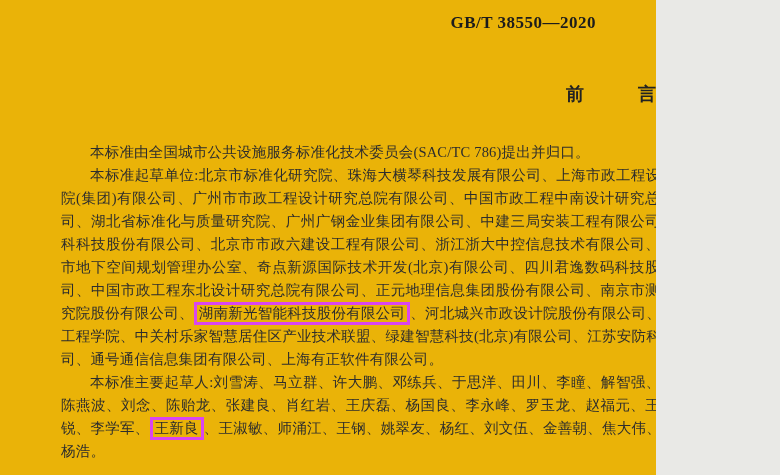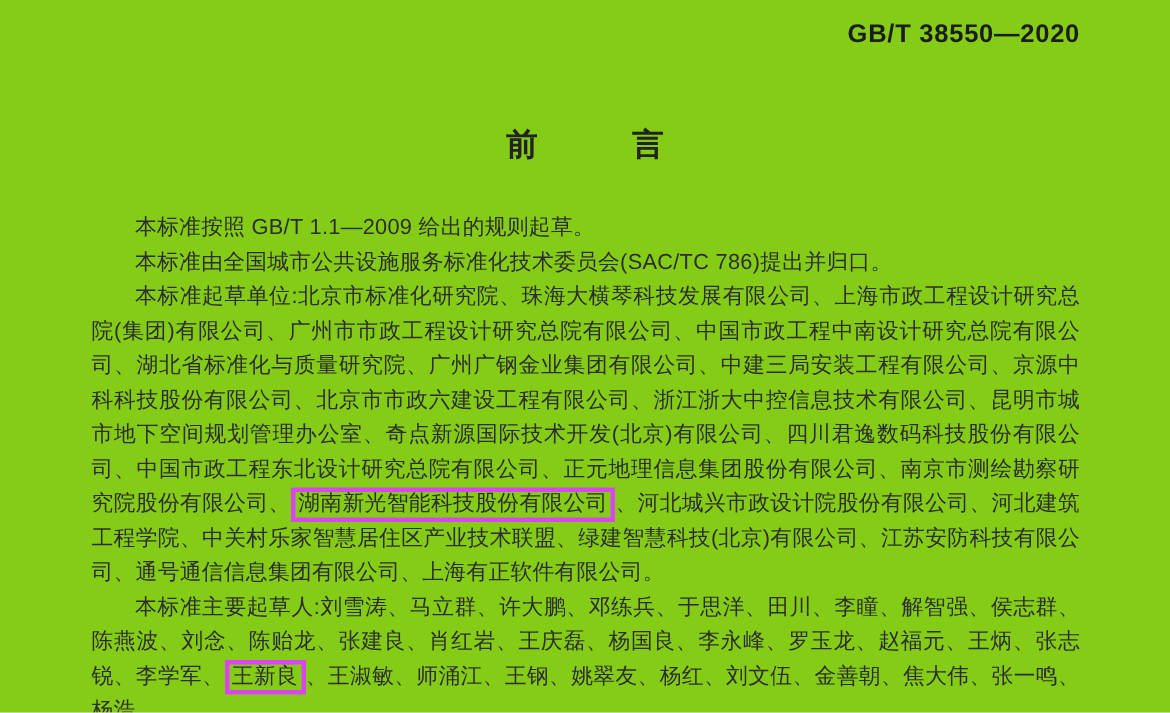--- a/index.html
+++ b/index.html
@@ -2,45 +2,45 @@
 <html><head>
 <meta charset="utf-8">
 <style>
   html, body {
     margin: 0;
     padding: 0;
     background: #e9e9e6;
   }
   .page {
     position: relative;
-    width: 780px;
+    width: 656px;
     height: 475px;
-    background: #84cc16;
+    background: #eab308;
     overflow: hidden;
-    font-family: Liberation Sans, sans-serif;
+    font-family: Liberation Serif, serif;
     color: #2d2d2d;
   }
   .doc-number {
     position: absolute;
     top: 13px;
     right: 60px;
     font-size: 17px;
     font-weight: bold;
     letter-spacing: 0.5px;
     color: #1c1c1c;
     white-space: pre;
   }
   .page-title {
     position: absolute;
     top: 82px;
     left: 0;
     width: 100%;
     margin: 0;
-    text-align: center;
-    font-size: 21px;
+    text-align: right;
+    font-size: 18px;
     font-weight: bold;
     color: #222;
     white-space: pre;
   }
   .body-text {
     position: absolute;
     top: 141px;
     left: 61px;
     width: 659px;
   }
@@ -64,21 +64,20 @@
 <body>
 
 <div class="page">
 
   <div class="doc-number">GB/T 38550—2020</div>
 
   <h1 class="page-title">前　　　言</h1>
 
   <div class="body-text">
 
-    <p class="para">本标准按照 GB/T 1.1—2009 给出的规则起草。</p>
 
     <p class="para">本标准由全国城市公共设施服务标准化技术委员会(SAC/TC 786)提出并归口。</p>
 
     <p class="para"><span>本标准起草单位:北京市标准化研究院、珠海大横琴科技发展有限公司、上海市政工程设计研究总院(集团)有限公司、广州市市政工程设计研究总院有限公司、中国市政工程中南设计研究总院有限公司、湖北省标准化与质量研究院、广州广钢金业集团有限公司、中建三局安装工程有限公司、京源中科科技股份有限公司、北京市市政六建设工程有限公司、浙江浙大中控信息技术有限公司、昆明市城市地下空间规划管理办公室、奇点新源国际技术开发(北京)有限公司、四川君逸数码科技股份有限公司、中国市政工程东北设计研究总院有限公司、正元地理信息集团股份有限公司、南京市测绘勘察研究院股份有限公司、</span><span class="redbox">湖南新光智能科技股份有限公司</span><span>、河北城兴市政设计院股份有限公司、河北建筑工程学院、中关村乐家智慧居住区产业技术联盟、绿建智慧科技(北京)有限公司、江苏安防科技有限公司、通号通信信息集团有限公司、上海有正软件有限公司。</span></p>
 
     <p class="para"><span>本标准主要起草人:刘雪涛、马立群、许大鹏、邓练兵、于思洋、田川、李瞳、解智强、侯志群、陈燕波、刘念、陈贻龙、张建良、肖红岩、王庆磊、杨国良、李永峰、罗玉龙、赵福元、王炳、张志锐、李学军、</span><span class="redbox">王新良</span><span>、王淑敏、师涌江、王钢、姚翠友、杨红、刘文伍、金善朝、焦大伟、张一鸣、杨浩。</span></p>
 
   </div>
 
 </div>

